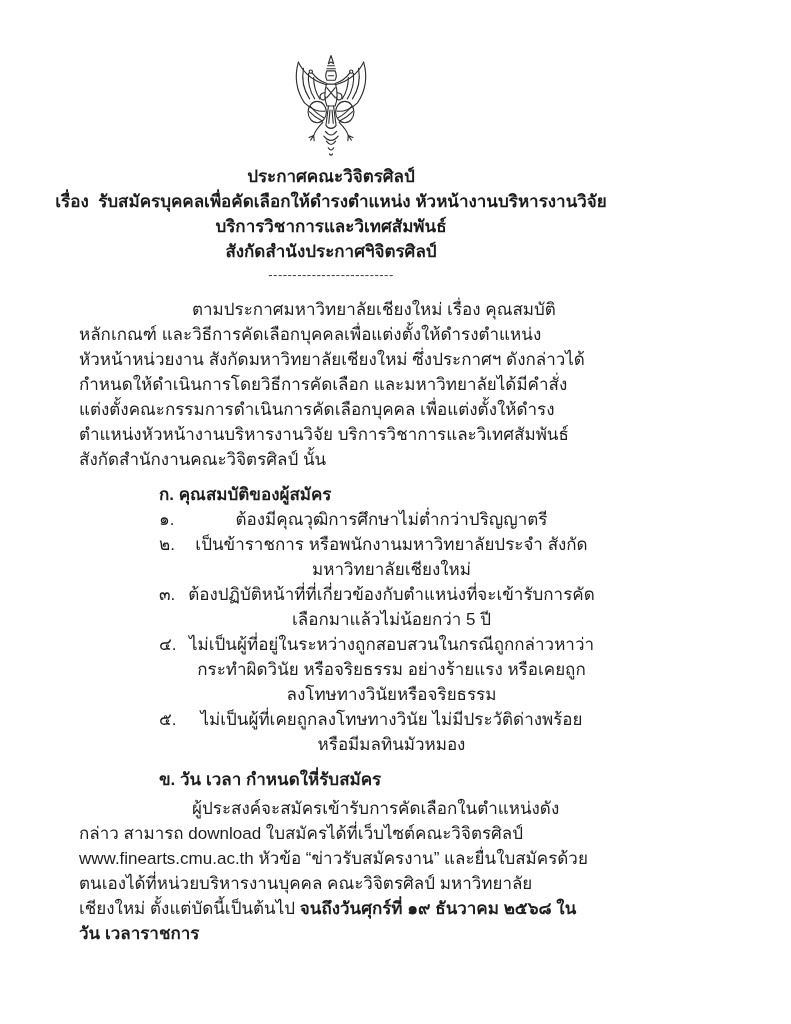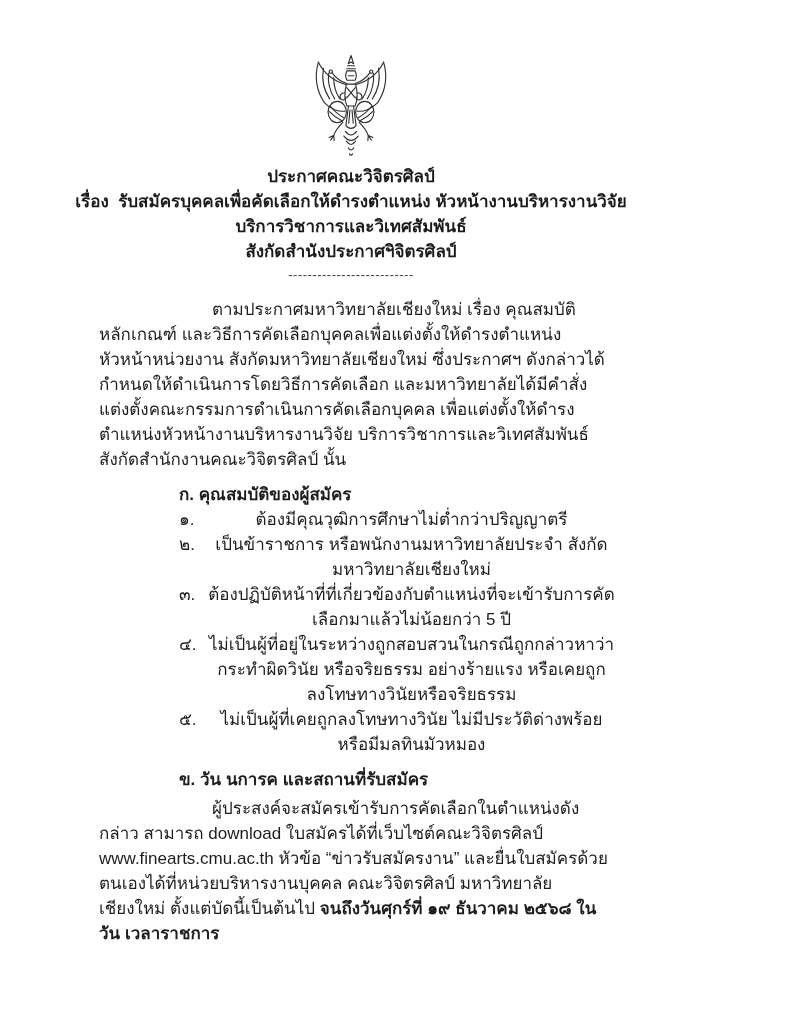--- a/index.html
+++ b/index.html
@@ -8,21 +8,20 @@
     background: #ffffff;
   }
   .page {
     position: relative;
     width: 662px;
     height: 1024px;
     background: #ffffff;
     color: #1d1d1d;
     font-family: "Liberation Sans", sans-serif;
     overflow: hidden;
-    padding-left: 20px;
   }
   .emblem {
     display: block;
     margin: 54px auto 4px auto;
     width: 102px;
     height: 106px;
   }
   .title-line {
     text-align: center;
     font-weight: 700;
@@ -159,17 +158,17 @@
       <div class="qual-item">
         <span class="qual-num">๔.</span>
         <span class="qual-text">ไม่เป็นผู้ที่อยู่ในระหว่างถูกสอบสวนในกรณีถูกกล่าวหาว่ากระทำผิดวินัย หรือจริยธรรม อย่างร้ายแรง หรือเคยถูกลงโทษทางวินัยหรือจริยธรรม</span>
       </div>
       <div class="qual-item">
         <span class="qual-num">๕.</span>
         <span class="qual-text">ไม่เป็นผู้ที่เคยถูกลงโทษทางวินัย ไม่มีประวัติด่างพร้อย หรือมีมลทินมัวหมอง</span>
       </div>
     </div>
 
-    <div class="section-heading">ข. วัน นการค และสถานที่รับสมัคร</div>
+    <div class="section-heading">ข. วัน เวลา กำหนดใหี่รับสมัคร</div>
     <p><span>ผู้ประสงค์จะสมัครเข้ารับการคัดเลือกในตำแหน่งดังกล่าว สามารถ download ใบสมัครได้ที่เว็บไซต์คณะวิจิตรศิลป์ www.finearts.cmu.ac.th หัวข้อ “ข่าวรับสมัครงาน” และยื่นใบสมัครด้วยตนเองได้ที่หน่วยบริหารงานบุคคล คณะวิจิตรศิลป์ มหาวิทยาลัยเชียงใหม่ ตั้งแต่บัดนี้เป็นต้นไป </span><span class="deadline">จนถึงวันศุกร์ที่ ๑๙ ธันวาคม ๒๕๖๘ ในวัน เวลาราชการ</span></p>
 
   </div>
 </div>
 
 </body></html>

